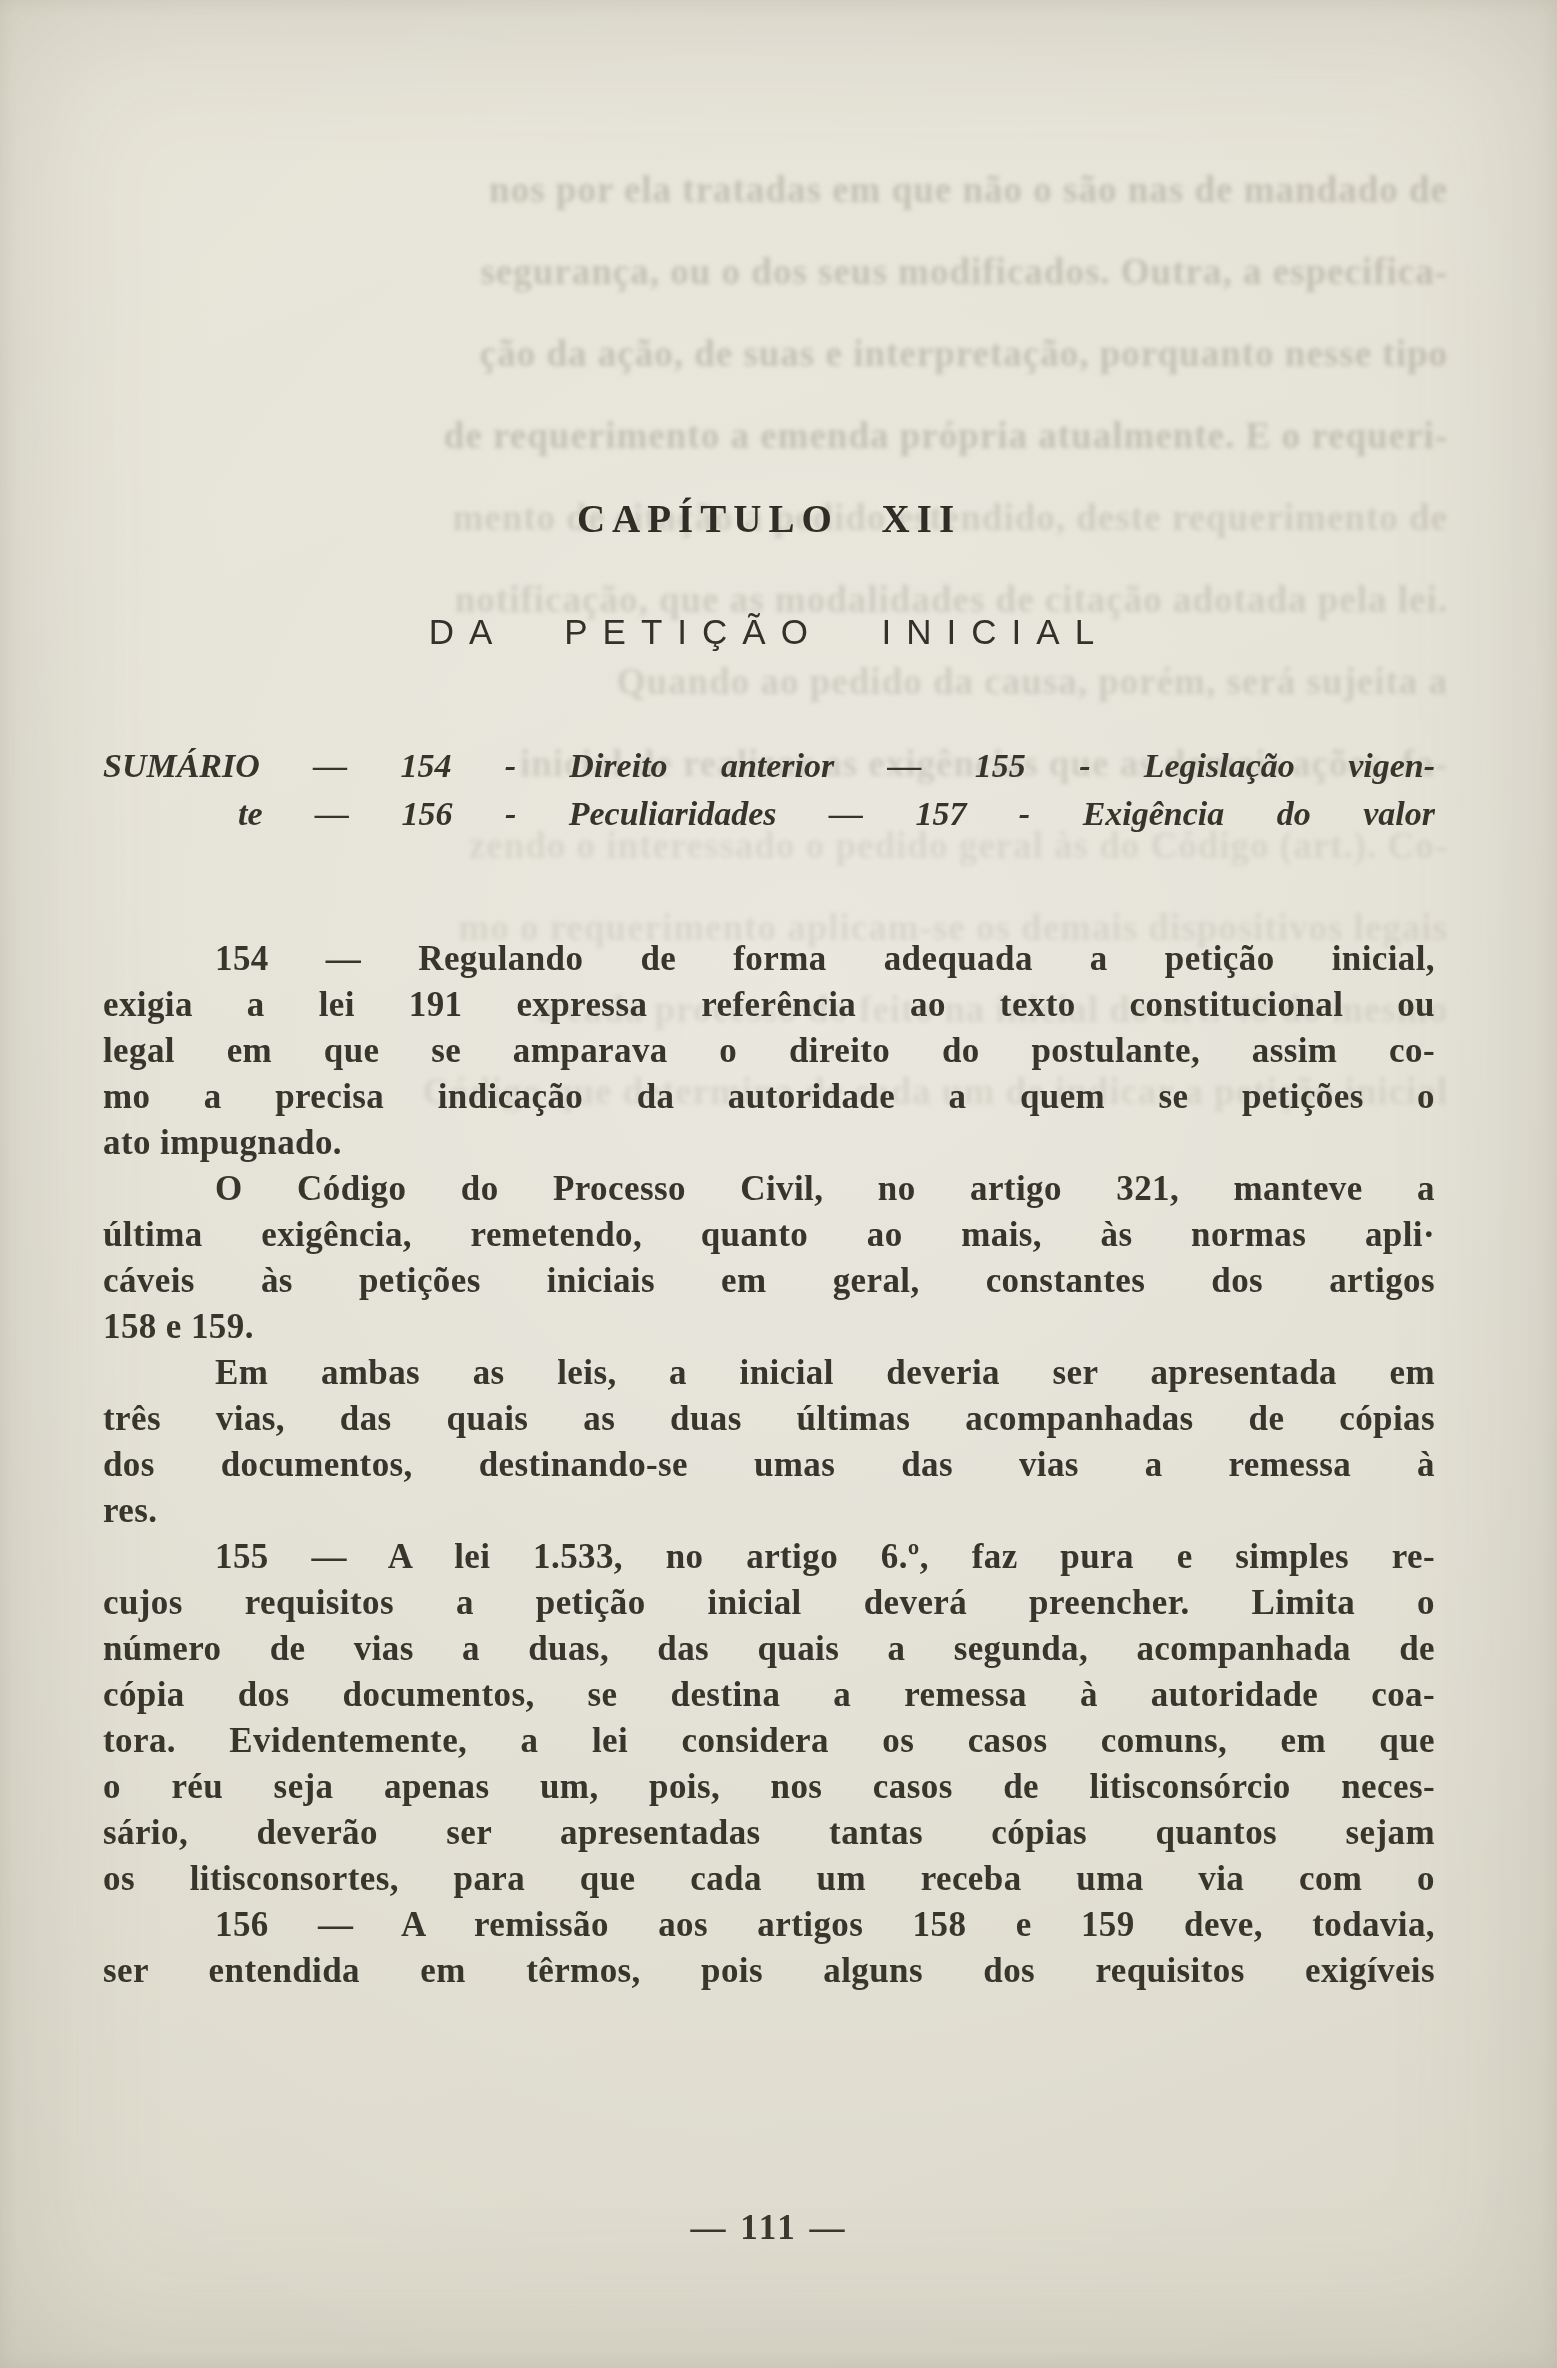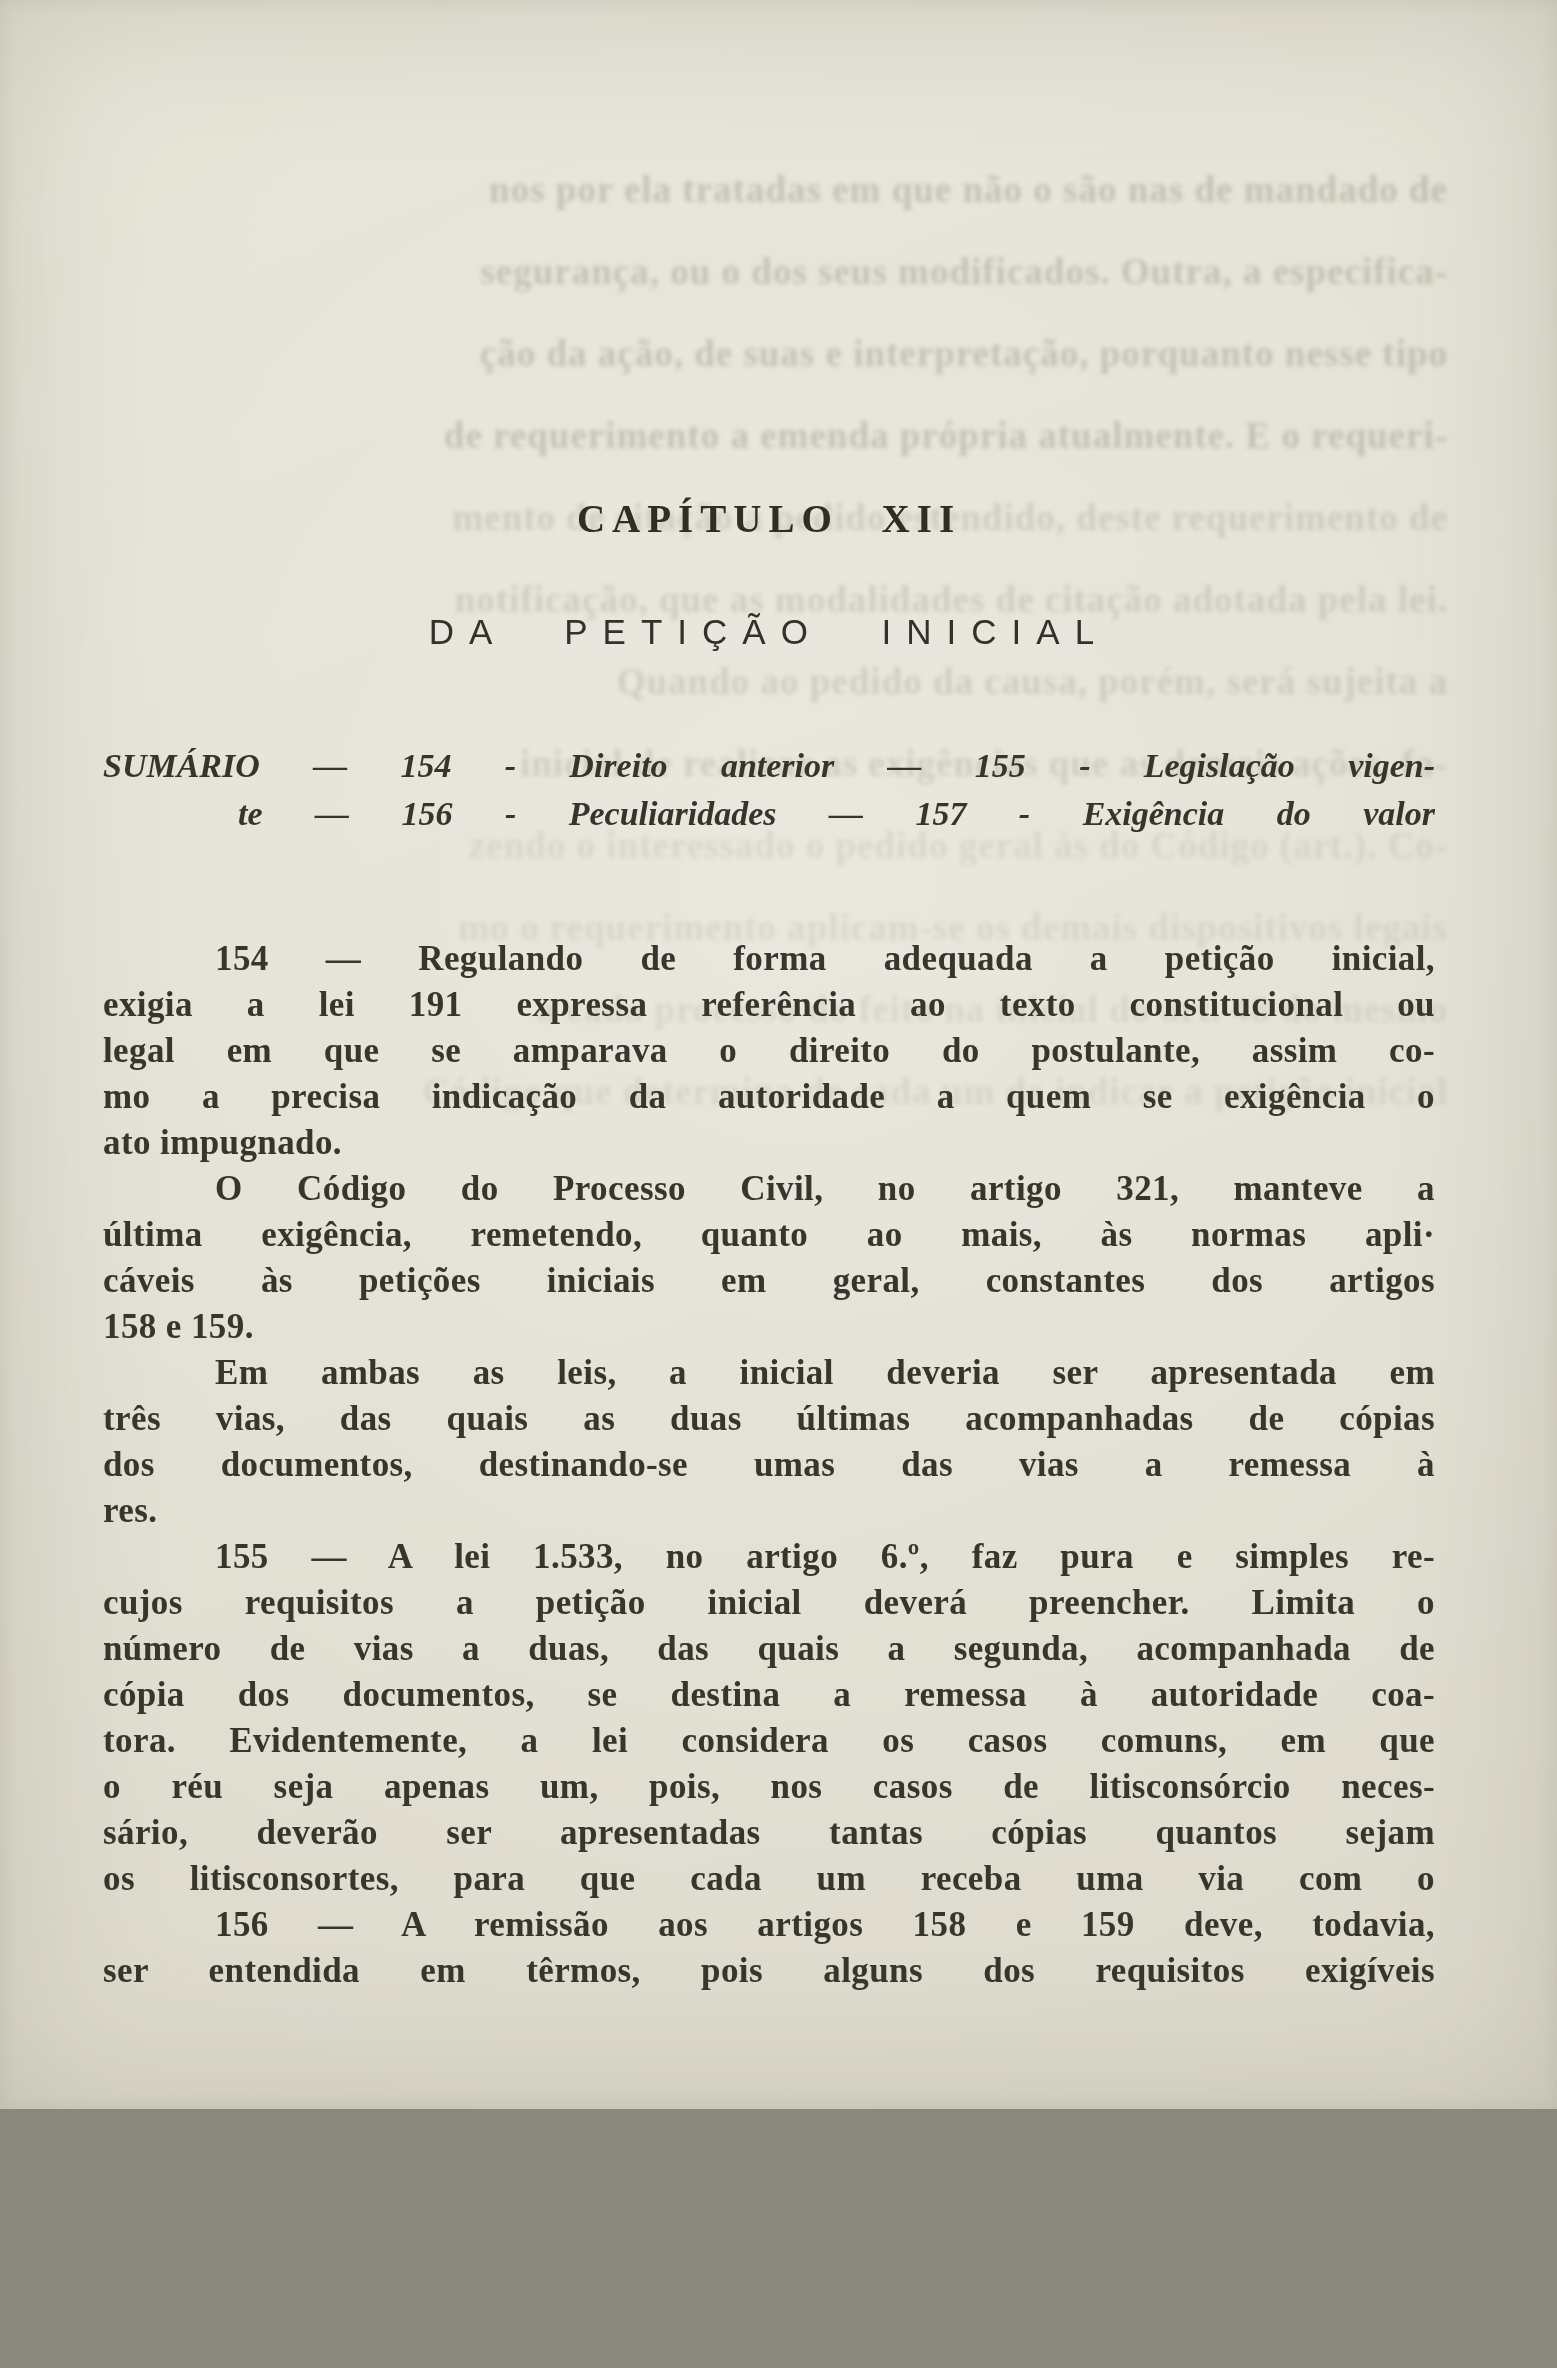--- a/index.html
+++ b/index.html
@@ -1,18 +1,18 @@
 <!DOCTYPE html>
 <html lang="pt"><head>
 <meta charset="utf-8">
 <style>
   html,body{margin:0;padding:0;background:#8a887e;}
   .page{
     position:relative;
-    width:1557px;height:2109px;
+    width:1557px;height:2368px;
     margin:0 auto;
     overflow:hidden;
     background:
       radial-gradient(ellipse 120% 90% at 52% 42%, rgba(255,255,255,0.30), rgba(255,255,255,0) 70%),
       linear-gradient(160deg, #e6e3d6 0%, #e1ded1 40%, #dcd9cb 100%);
     box-shadow: inset 0 0 160px rgba(110,104,86,0.22), inset 0 0 18px rgba(110,104,86,0.12);
     font-family:"Liberation Serif","DejaVu Serif",serif;
   }
   
   .ghost-layer{position:absolute;left:98px;top:0;width:1350px;height:100%;pointer-events:none;}
@@ -91,21 +91,21 @@
   <div class="textcol summary" id="summary-block">
       <div class="line just">SUMÁRIO — 154 - Direito anterior — 155 - Legislação vigen-</div>
       <div class="line just" style="padding-left: 135px;">te — 156 - Peculiaridades — 157 - Exigência do valor</div>
     </div>
 
   <div class="textcol body-text" id="body-text">
       <div>
         <div class="line just" style="padding-left: 112px; color: rgb(56, 53, 45);">154 — Regulando de forma adequada a petição inicial,</div>
         <div class="line just" style="color: rgb(56, 53, 45);">exigia a lei 191 expressa referência ao texto constitucional ou</div>
         <div class="line just" style="color: rgb(56, 53, 45);">legal em que se amparava o direito do postulante, assim co-</div>
-        <div class="line just" style="color: rgb(56, 53, 45);">mo a precisa indicação da autoridade a quem se exigência o</div>
+        <div class="line just" style="color: rgb(56, 53, 45);">mo a precisa indicação da autoridade a quem se petições o</div>
         <div class="line" style="color: rgb(56, 53, 45);">ato impugnado.</div>
       </div>
       <div>
         <div class="line just" style="padding-left: 112px; color: rgb(56, 53, 45);">O Código do Processo Civil, no artigo 321, manteve a</div>
         <div class="line just" style="color: rgb(56, 53, 45);">última exigência, remetendo, quanto ao mais, às normas apli·</div>
         <div class="line just" style="color: rgb(56, 53, 45);">cáveis às petições iniciais em geral, constantes dos artigos</div>
         <div class="line" style="color: rgb(56, 53, 45);">158 e 159.</div>
       </div>
       <div>
         <div class="line just" style="padding-left: 112px; color: rgb(56, 53, 45);">Em ambas as leis, a inicial deveria ser apresentada em</div>

